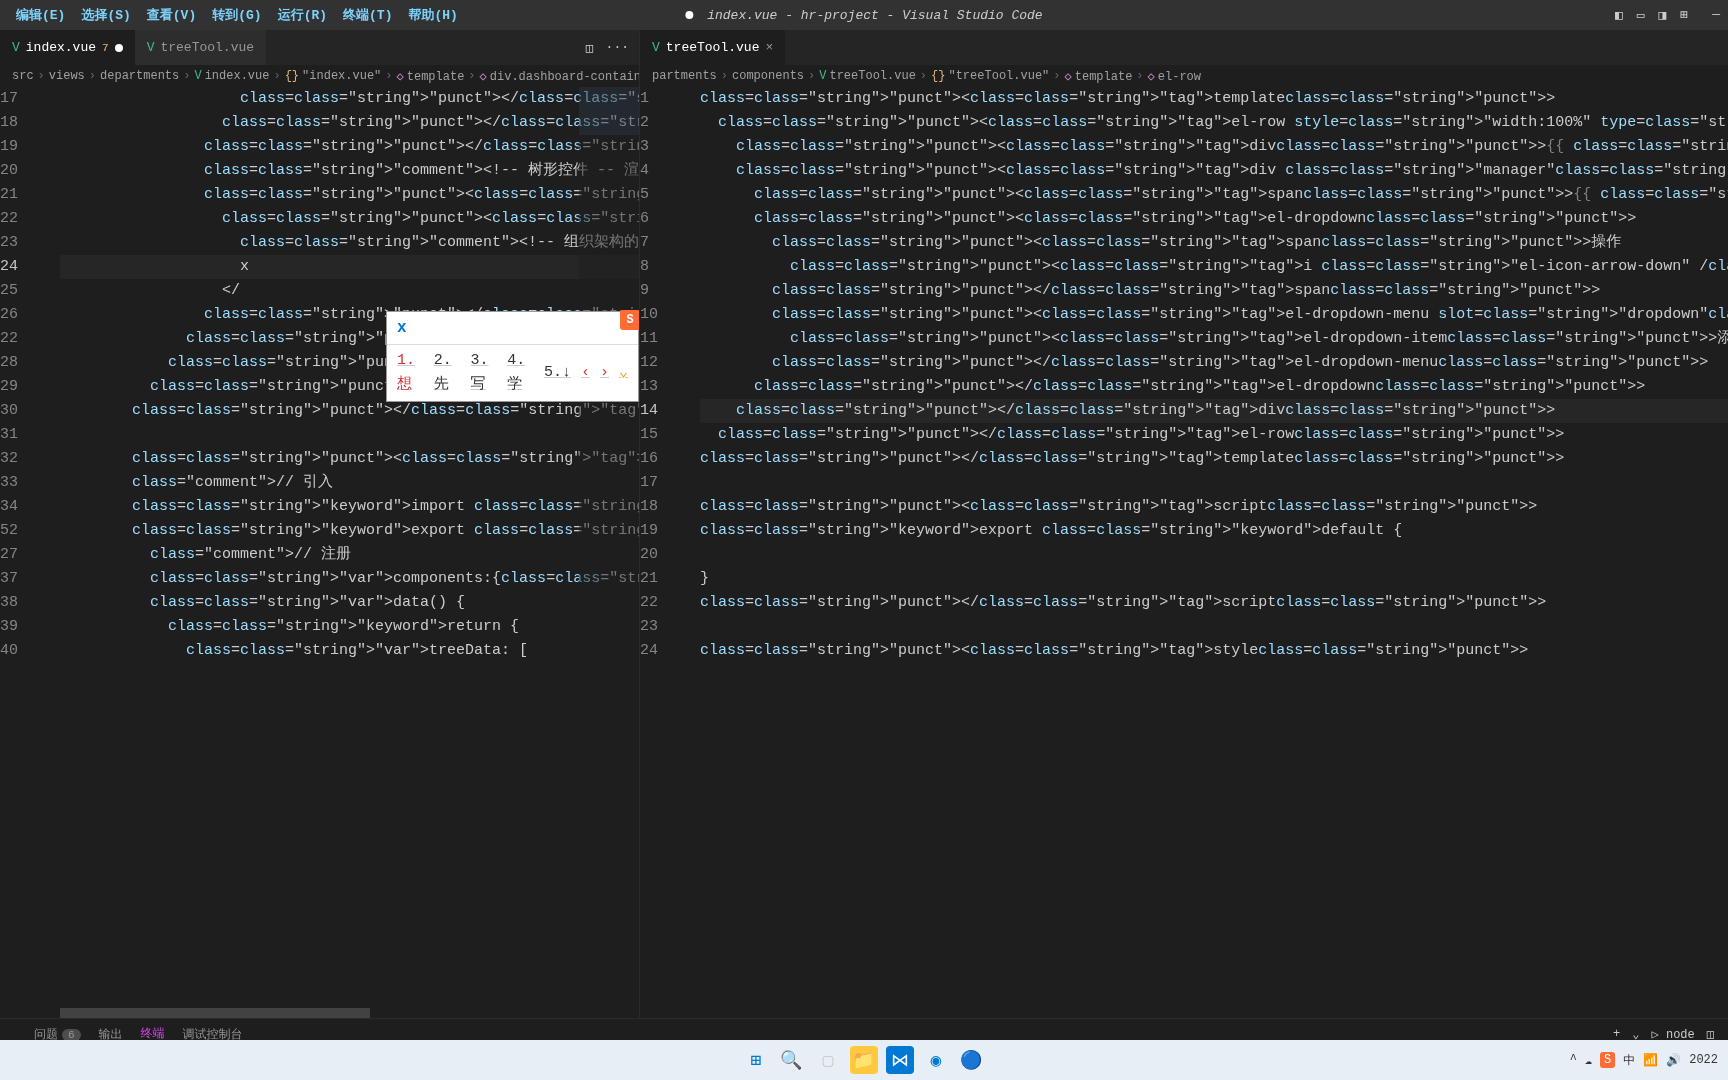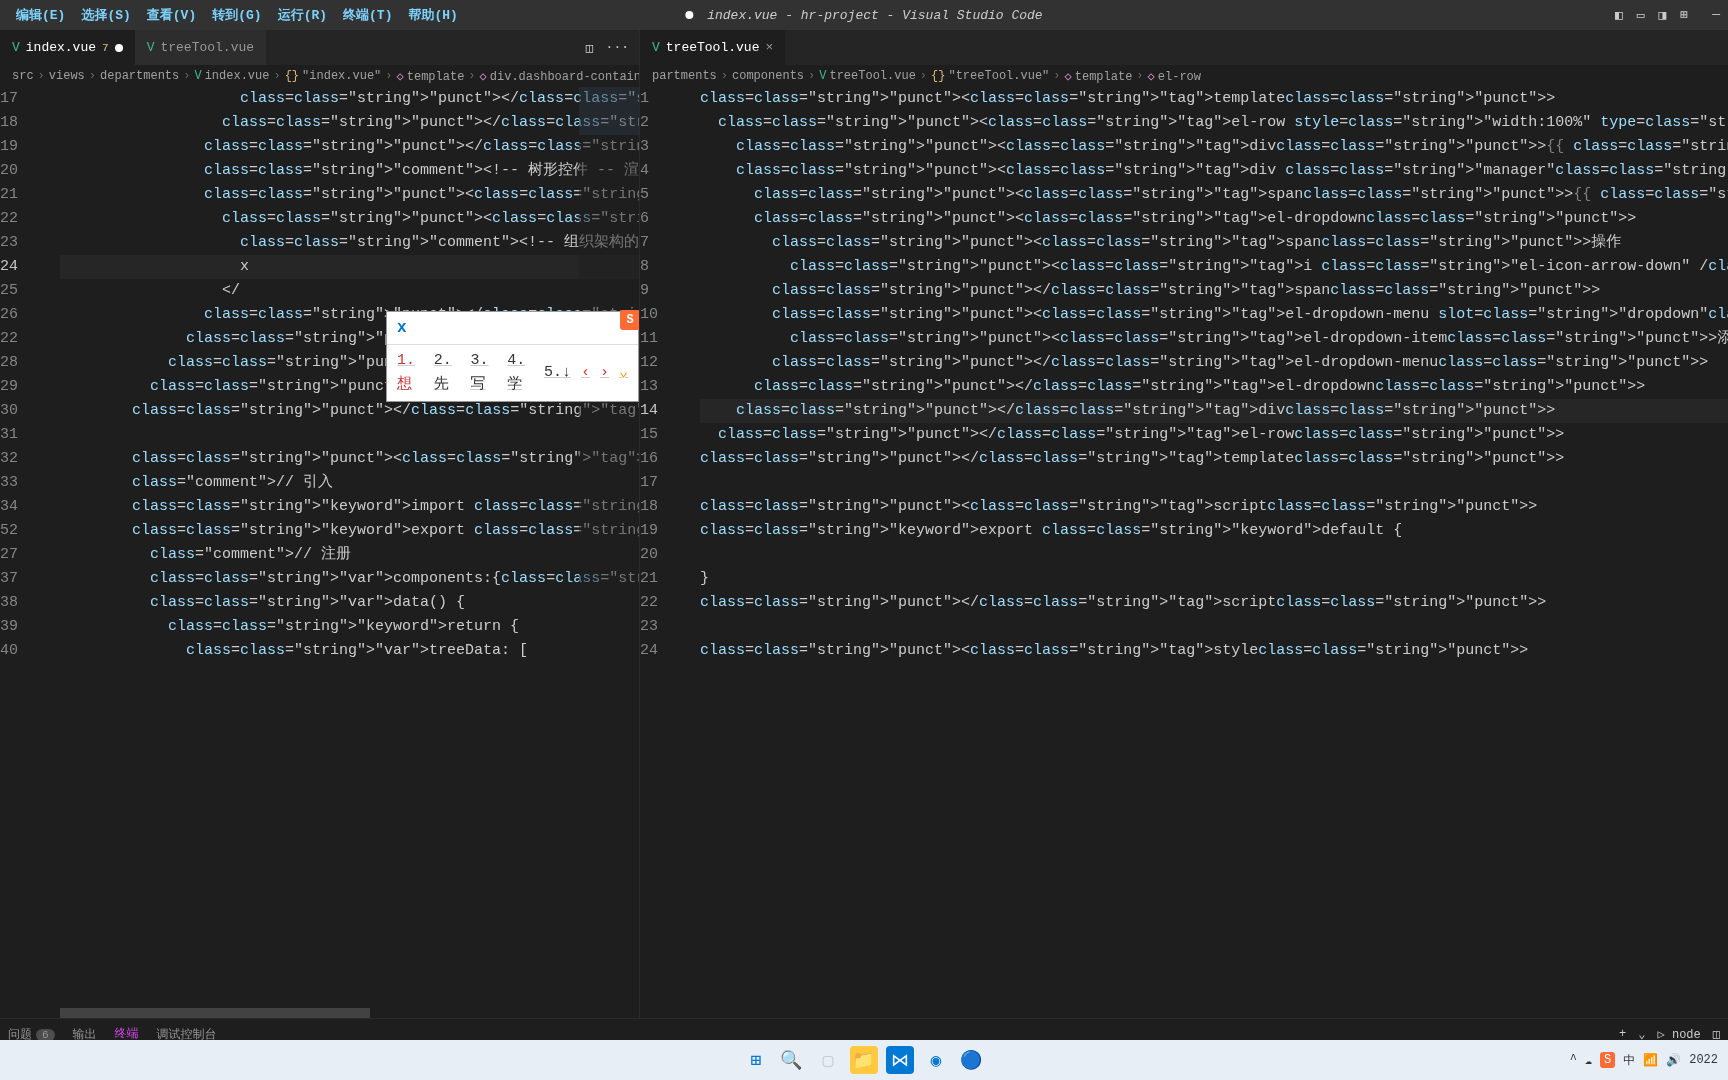--- a/index.html
+++ b/index.html
@@ -42,21 +42,21 @@
 .minimap { position:absolute; right:0; top:0; width:60px; height:100%; background:#1e1e1e; opacity:0.5; }
 .minimap-content { width:100%; height:120px; background:linear-gradient(#2a3540 0%, #2a3540 40%, #1e1e1e 40%); font-size:2px; }
 .ime-popup { position:absolute; left:386px; top:224px; background:#fff; border:1px solid #999; font-family:'Microsoft YaHei',sans-serif; z-index:100; }
 .ime-input { padding:4px 10px; font-size:16px; color:#0078d4; font-weight:bold; border-bottom:1px solid #ddd; }
 .ime-candidates { padding:4px 10px; display:flex; gap:10px; align-items:center; font-size:15px;text-decoration:underline; }
 .ime-candidates .c1 { color:#d32f2f; }
 .ime-candidates .cn { color:#333; }
 .ime-nav { color:#d32f2f; margin-left:auto; }
 .ime-logo { position:absolute; right:-2px; top:-2px; width:20px; height:20px; background:#ff6b35; border-radius:3px; color:#fff; font-size:12px; display:flex; align-items:center; justify-content:center; font-weight:bold; }
 .panel { height:130px; background:#1e1e1e; border-top:1px solid #2b2b2b; display:flex; flex-direction:column; }
-.panel-tabs { height:30px; display:flex; align-items:center; padding:0 8px; gap:18px; font-size:12px; }
+.panel-tabs { height:30px; display:flex; align-items:center; padding:0 14px; gap:18px; font-size:12px;margin-left:20px; }
 .panel-tab { color:#969696; cursor:pointer; padding:4px 0; }
 .panel-tab.active { color:#d946ef; border-bottom:1px solid #fff; }
 .panel-tab .count { background:#4d4d4d; border-radius:8px; padding:0 6px; margin-left:4px; font-size:11px; }
 .panel-actions { margin-left:auto; display:flex; gap:12px; color:#ccc; }
 .panel-content { flex:1; padding:6px 18px; font-size:13px; color:#ccc; font-family:Consolas,monospace; }
 .panel-content .link { color:#3794ff; text-decoration:underline; }
 .panel-content .port { color:#ce9178; }
 .taskbar { position:absolute; bottom:0; left:0; right:0; height:40px; background:#e8eef5; display:flex; align-items:center; justify-content:center; }
 .taskbar .tb-center { display:flex; gap:8px; align-items:center; }
 .taskbar .tb-icon { width:28px; height:28px; border-radius:4px; display:flex; align-items:center; justify-content:center; font-size:18px; cursor:pointer; }

